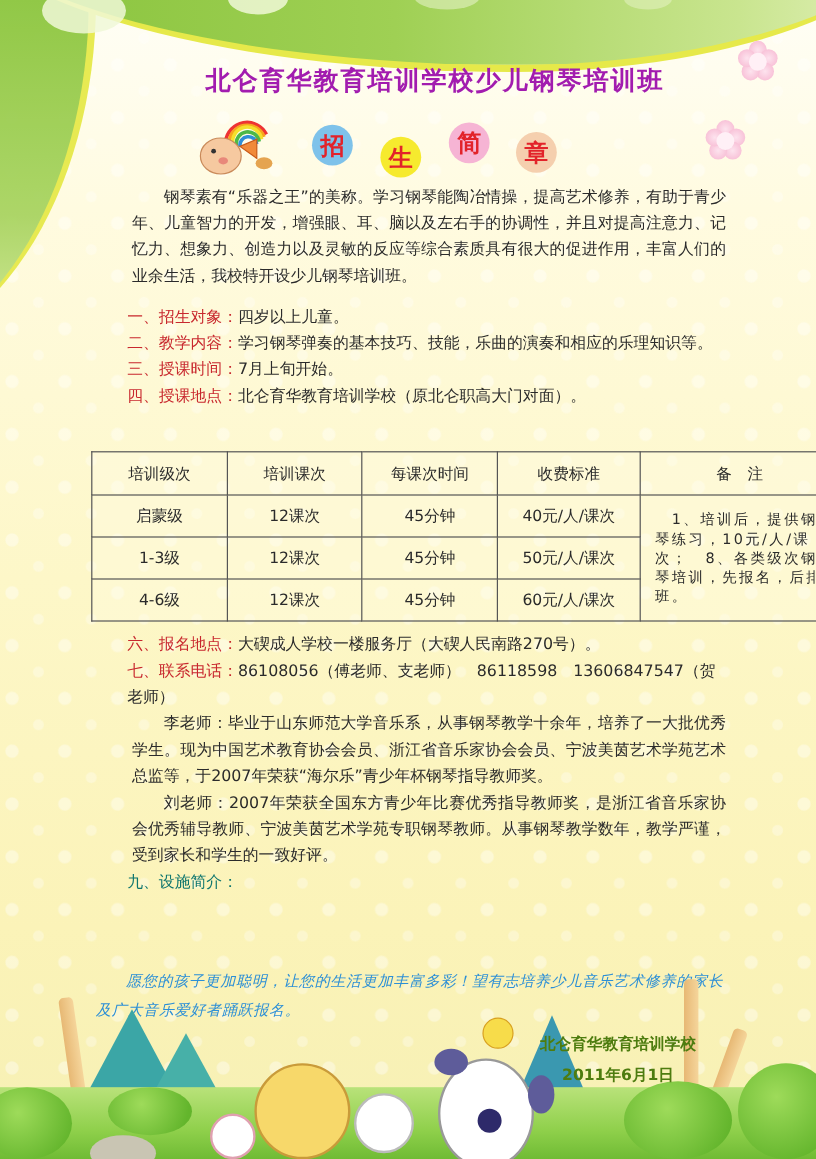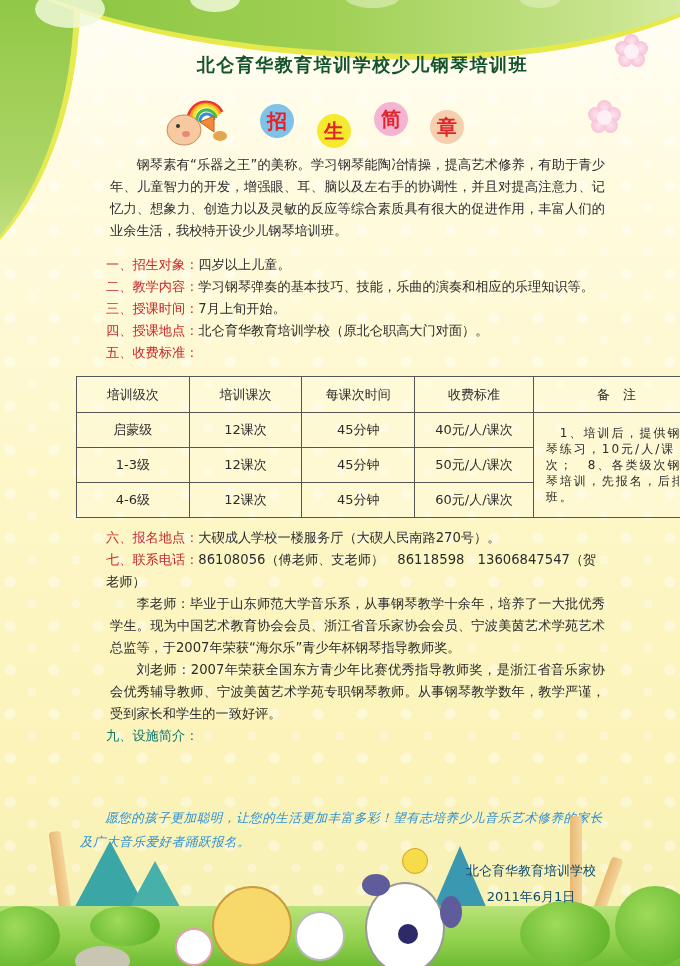--- a/index.html
+++ b/index.html
@@ -49,22 +49,22 @@
   .flower span:nth-child(1){ left: 10px; top: 0; }
   .flower span:nth-child(2){ left: 19px; top: 7px; }
   .flower span:nth-child(3){ left: 16px; top: 18px; }
   .flower span:nth-child(4){ left: 4px; top: 18px; }
   .flower span:nth-child(5){ left: 1px; top: 7px; }
   .flower span:nth-child(6){ left: 10px; top: 10px; background: #fff0f6; }
 
   .main-title {
     position: absolute; left: 0; right: 0; top: 53px;
     text-align: center;
-    font-size: 18px; letter-spacing: 1.5px;
-    color: #14532d; font-weight: bold;
+    font-size: 21px; letter-spacing: 1.5px;
+    color: #a21caf; font-weight: bold;
     font-family: "DejaVu Sans", sans-serif;
     margin-left: 45px;
   }
   .mascot {
     position: absolute; left: 160px; top: 88px; width: 80px; height: 60px;
   }
   .badge-row { position: absolute; top: 100px; left: 260px; width: 220px; height: 50px; }
   .badge {
     position: absolute; width: 34px; height: 34px; border-radius: 50%;
     display: flex; align-items: center; justify-content: center;
@@ -95,22 +95,22 @@
   table.fees td.note {
     font-size: 12px; line-height: 16px; text-align: left;
     padding: 4px 10px 4px 12px; letter-spacing: 2px; width: 140px;
   }
   .slogan {
     position: absolute; left: 80px; width: 530px; top: 806px;
     color: #2c8fd6; font-size: 12.5px; line-height: 24px;
     font-style: italic; letter-spacing: 0.6px;
   }
   .sign {
-    position: absolute; right: 84px; top: 858px; text-align: right;
-    font-size: 13px; line-height: 26px; color: #0c4a6e;
+    position: absolute; right: 100px; top: 858px; text-align: right;
+    font-size: 13px; line-height: 26px; color: #4d7c0f; font-weight: bold;
   }
   .sign div { text-align: center; }
 
   
   .scene { position: absolute; left: 0; right: 0; bottom: 0; height: 120px; }
   .grass {
     position: absolute; left: 0; right: 0; bottom: 0; height: 60px;
     background: linear-gradient(180deg, #b9e27a 0%, #8fd04b 60%, #6fbb34 100%);
   }
   .bush {
@@ -183,21 +183,20 @@
 
 <div class="content" style="top:154px;">
   <p class="para">钢琴素有“乐器之王”的美称。学习钢琴能陶冶情操，提高艺术修养，有助于青少年、儿童智力的开发，增强眼、耳、脑以及左右手的协调性，并且对提高注意力、记忆力、想象力、创造力以及灵敏的反应等综合素质具有很大的促进作用，丰富人们的业余生活，我校特开设少儿钢琴培训班。</p>
 </div>
 
 <div class="content" style="top:254px;">
   <div class="item"><span class="lbl">一、招生对象：</span><span>四岁以上儿童。</span></div>
   <div class="item"><span class="lbl">二、教学内容：</span><span>学习钢琴弹奏的基本技巧、技能，乐曲的演奏和相应的乐理知识等。</span></div>
   <div class="item"><span class="lbl">三、授课时间：</span><span>7月上旬开始。</span></div>
   <div class="item"><span class="lbl">四、授课地点：</span><span>北仑育华教育培训学校（原北仑职高大门对面）。</span></div>
-  <div class="item"><span class="lbl">五、收费标准：</span></div>
 </div>
 
 <table class="fees">
   <thead>
     <tr>
       <th style="width:95px;">培训级次</th>
       <th style="width:95px;">培训课次</th>
       <th style="width:95px;">每课次时间</th>
       <th style="width:100px;">收费标准</th>
       <th>备　注</th>

